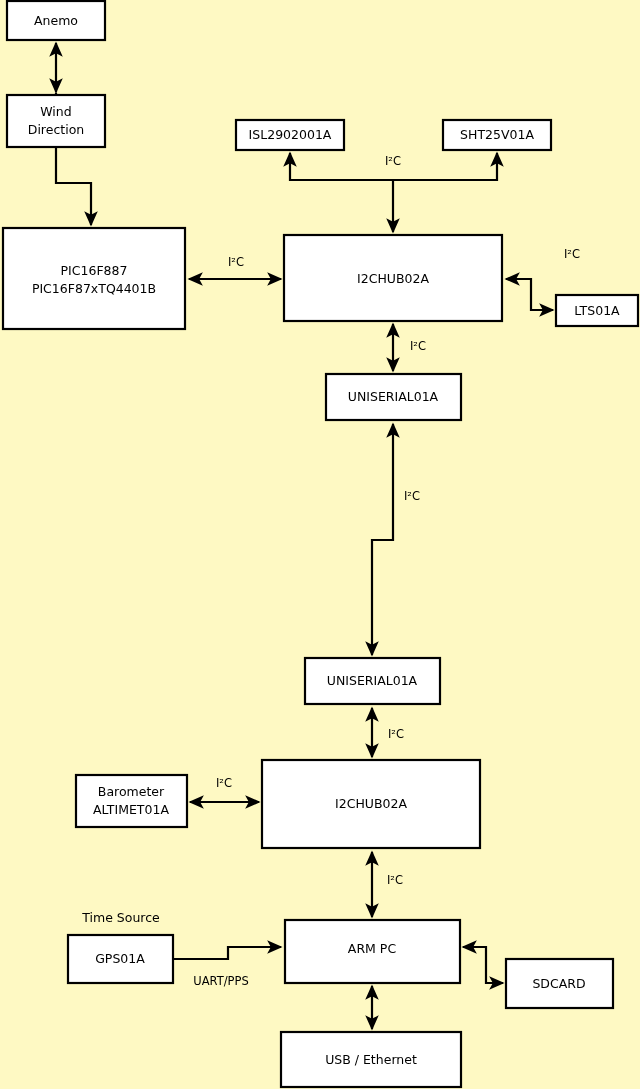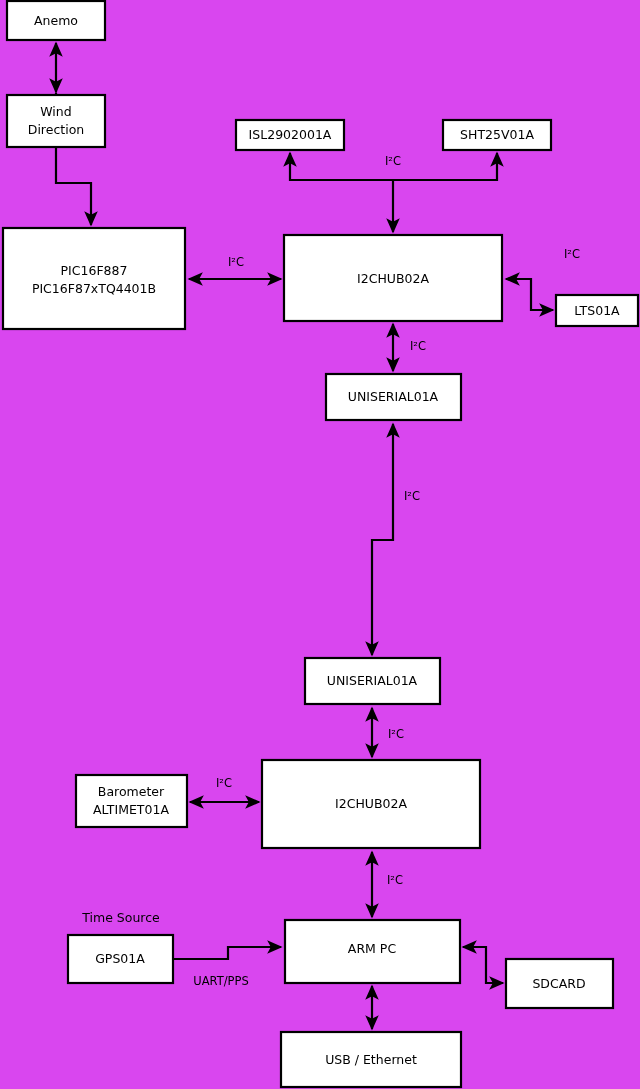--- a/index.html
+++ b/index.html
@@ -7,21 +7,21 @@
     padding: 0;
     background: #ffffff;
   }
   body {
     font-family: "DejaVu Sans", "Liberation Sans", sans-serif;
   }
   #diagram-root {
     position: relative;
     width: 640px;
     height: 1089px;
-    background: #d946ef;
+    background: #fef9c3;
     overflow: hidden;
   }
   svg.diagram-canvas {
     position: absolute;
     left: 0;
     top: 0;
     width: 640px;
     height: 1089px;
     display: block;
   }

